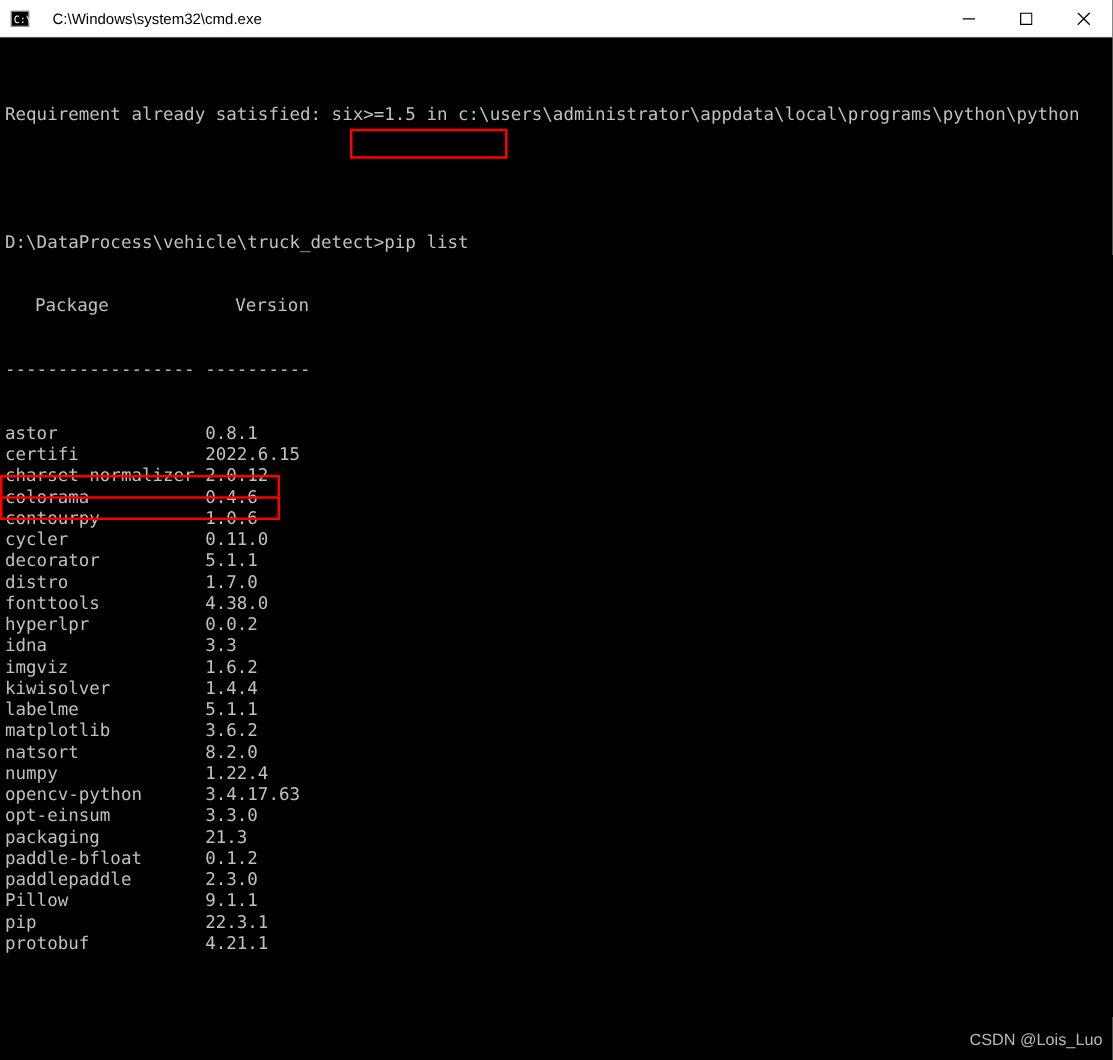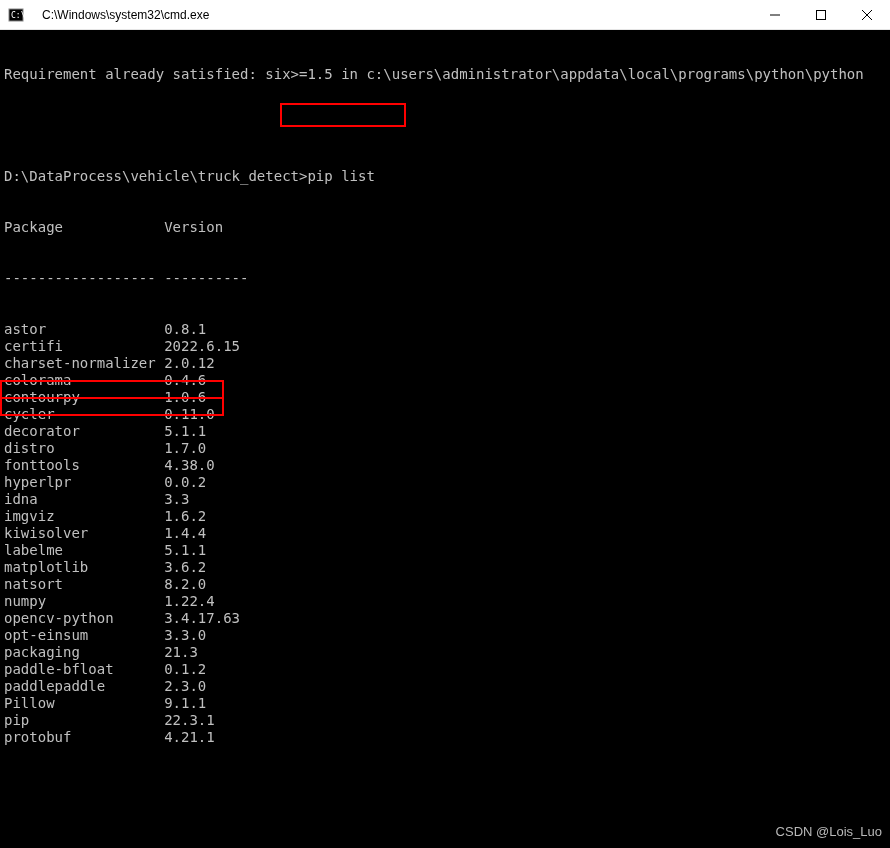--- a/index.html
+++ b/index.html
@@ -5,23 +5,23 @@
   * { margin: 0; padding: 0; box-sizing: border-box; }
   html, body { width: 890px; height: 848px; font-family: Consolas, "Lucida Console", monospace; }
   .window { width: 890px; height: 848px; display: flex; flex-direction: column; background: #000; }
   .titlebar { height: 30px; background: #fff; display: flex; align-items: center; border-bottom: 1px solid #e5e5e5; }
   .titlebar-icon { width: 16px; height: 16px; margin-left: 8px; display: inline-flex; align-items: center; justify-content: center; }
   .titlebar-title { margin-left: 18px; font-size: 12px; font-family: "Segoe UI", sans-serif; color: #000; flex: 0 0 auto; }
   .titlebar-spacer { flex: 1 1 auto; }
   .win-controls { display: flex; }
   .win-btn { width: 46px; height: 30px; display: flex; align-items: center; justify-content: center; font-family: "Segoe UI", sans-serif; font-size: 12px; color: #000; }
   .win-btn svg { stroke: #000; fill: none; }
-  .terminal { flex: 1 1 auto; background: #000; color: #c0c0c0; padding: 2px 4px 6px 4px; font-size: 14px; line-height: 17px; white-space: pre; overflow: hidden; position: relative; }
+  .terminal { flex: 1 1 auto; background: #000; color: #c0c0c0; padding: 20px 4px 6px 4px; font-size: 14px; line-height: 17px; white-space: pre; overflow: hidden; position: relative; }
   .row { white-space: pre; }
-  .header-row { white-space: pre; }
+  .header-row { white-space: pre; margin-left: 24px; }
   .highlight-box { position: absolute; border: 2px solid #ff0000; pointer-events: none; }
   .hi-cmd { left: 280px; top: 73px; width: 126px; height: 24px; }
   .hi-kiwi { left: 0px; top: 350px; width: 224px; height: 17px; border-bottom: none; }
   .hi-labelme { left: 0px; top: 367px; width: 224px; height: 19px; }
   .watermark { position: absolute; right: 8px; bottom: 8px; font-size: 13px; color: #b8b8b8; font-family: "Segoe UI", sans-serif; text-align: right; }
 </style>
 </head>
 <body>
 
 <div class="window">

